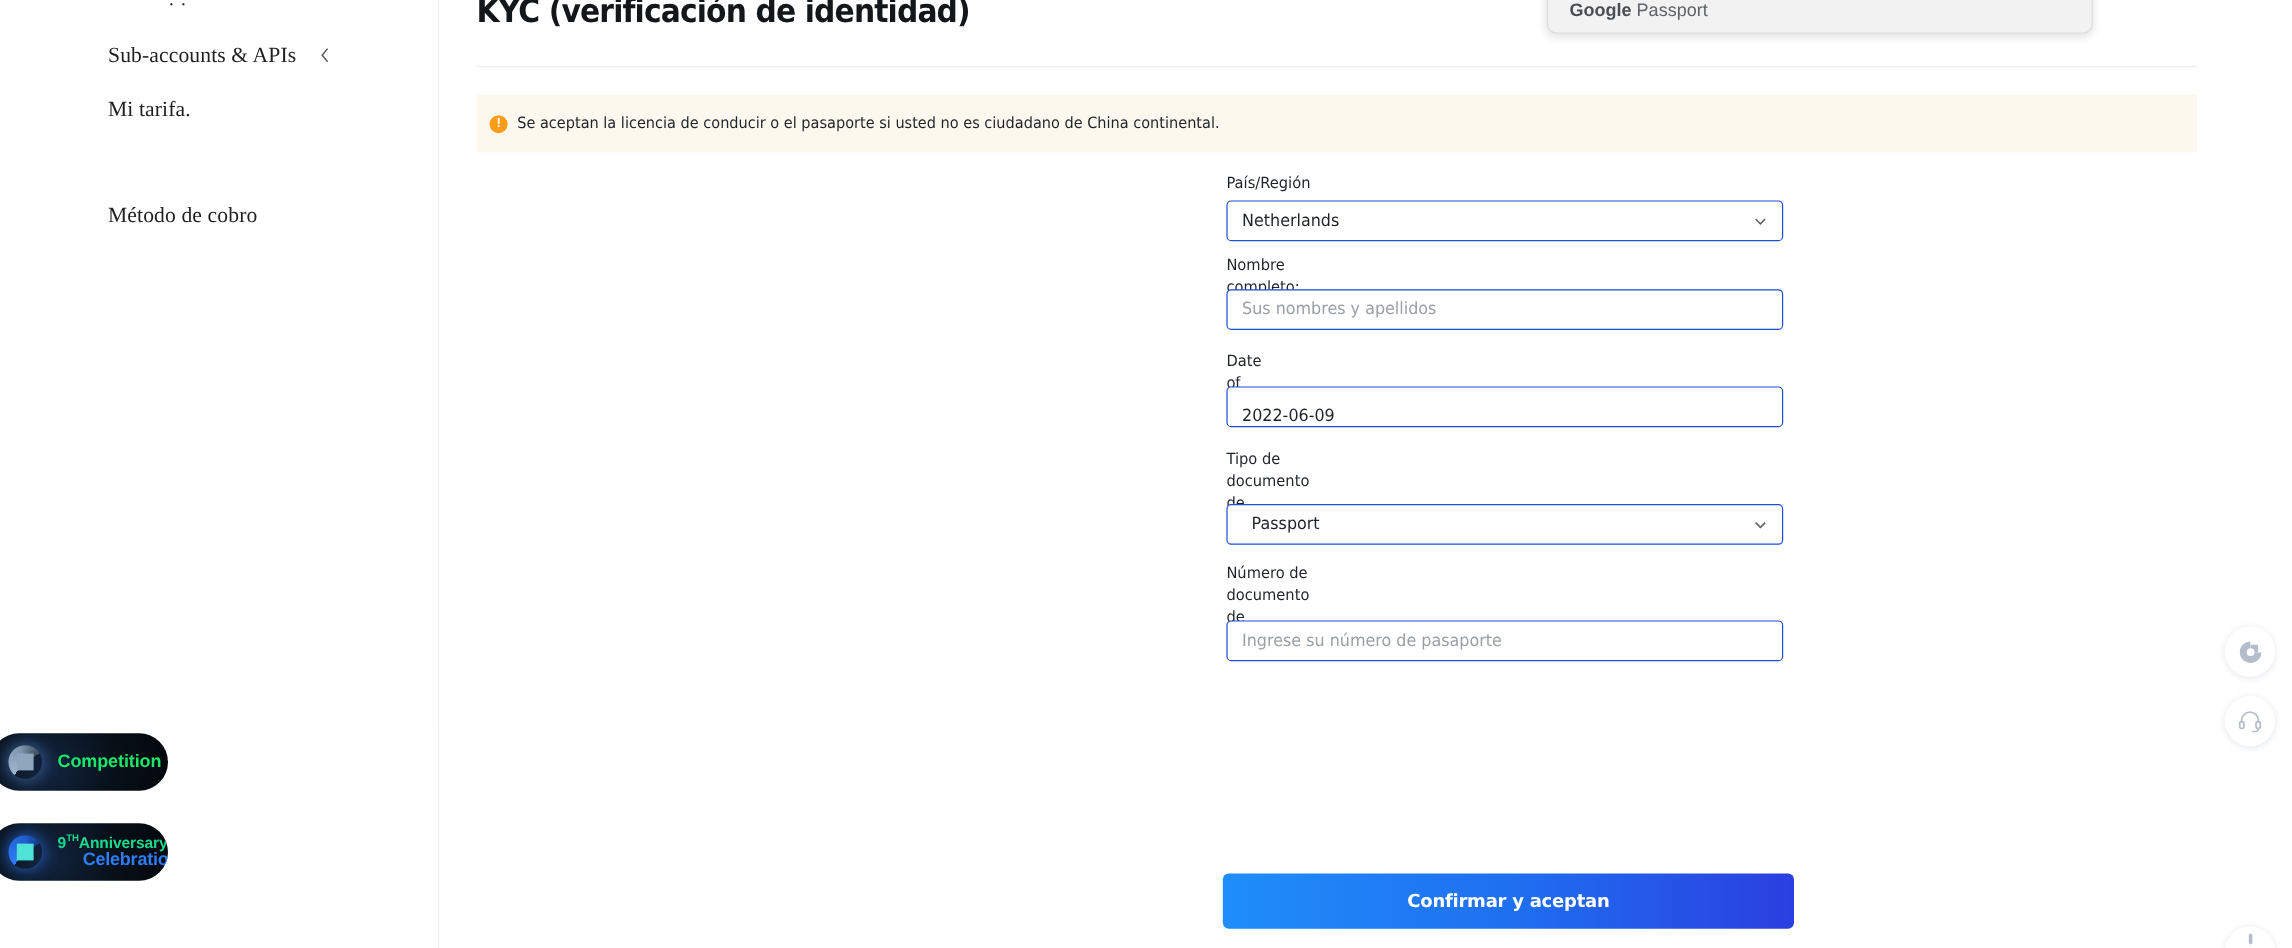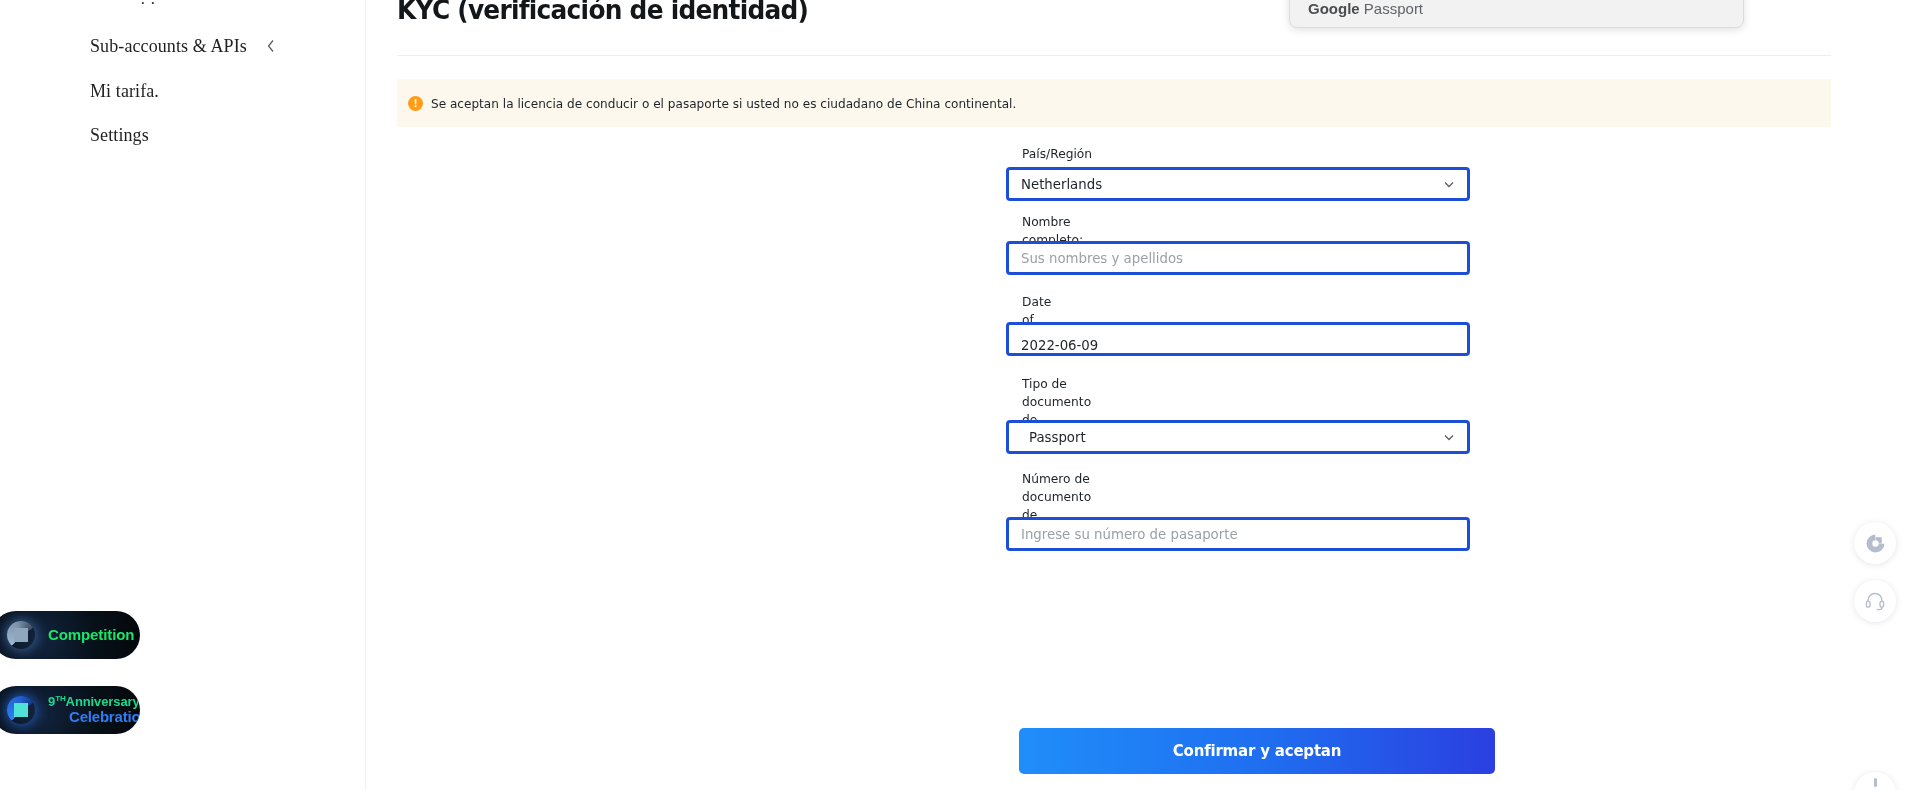--- a/index.html
+++ b/index.html
@@ -193,24 +193,24 @@
     font-family: "DejaVu Sans", sans-serif;
     font-size: 13px;
     color: #1e2329;
     line-height: 18px;
     transform: scaleX(0.94);
     transform-origin: left center;
     white-space: pre-line;
   }
   .field-box {
     position: absolute;
-    left: 312px;
+    left: 328px;
     width: 464px;
     height: 34px;
-    border: 3px solid #1d4ed8;
+    border: 1px solid #1d4ed8;
     border-radius: 4px;
     background: #ffffff;
     display: flex;
     align-items: center;
     padding: 0 12px;
     font-family: "DejaVu Sans", sans-serif;
     font-size: 14px;
     color: #1e2329;
     cursor: pointer;
   }
@@ -310,24 +310,24 @@
         <svg width="14" height="18" viewBox="0 0 14 18" fill="none" stroke="currentColor" stroke-width="1.2">
           <path d="M9 3.5 L4.5 9 L9 14.5"></path>
         </svg>
       </span>
     </div>
 
     <div class="nav-item" style="top:78px;">
       <span class="nav-label">Mi tarifa.</span>
     </div>
 
-    <div class="nav-item" style="top:122px;">
-      <span class="nav-label">Settings</span>
-    </div>
-
+
+    <div class="nav-item" style="top:166px;">
+      <span class="nav-label">Método de cobro</span>
+    </div>
 
     <div class="promo" id="promo-competition" style="top:611px;">
       <div class="promo-logo">
           <div class="ring"></div>
         </div>
       <div class="promo-text">
         <div class="promo-line1">Competition</div>
       </div>
     </div>
 

